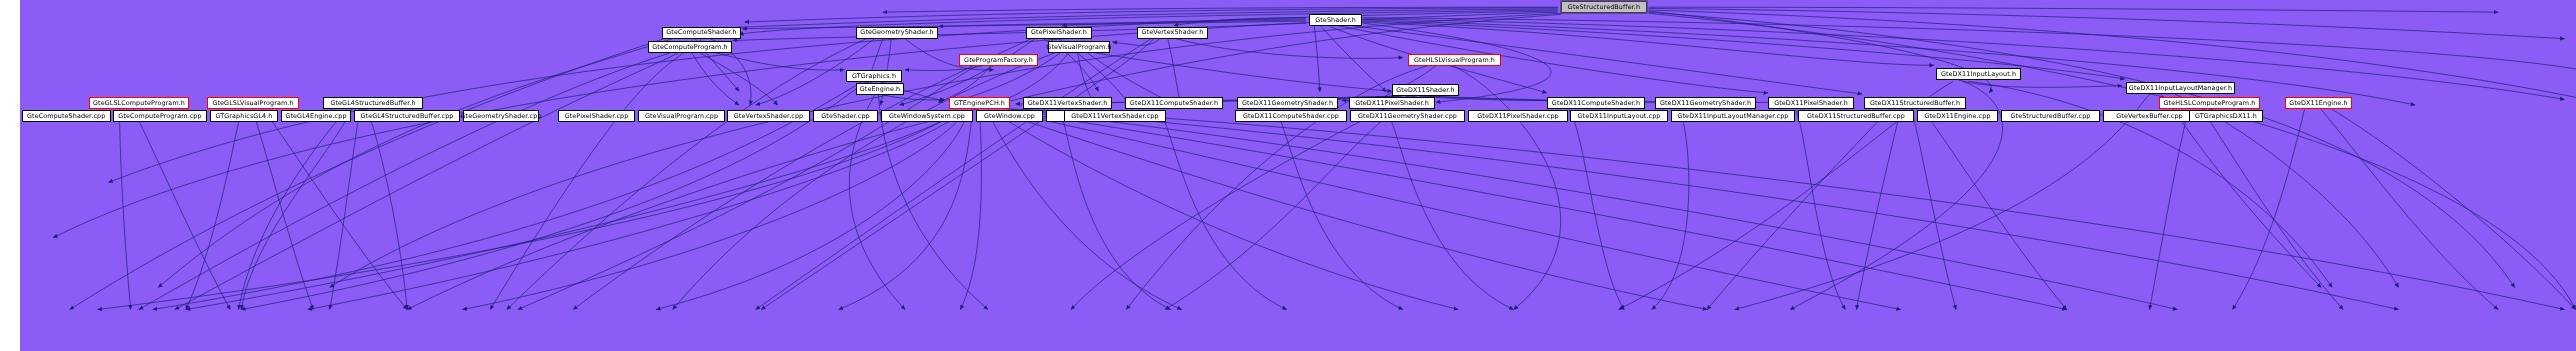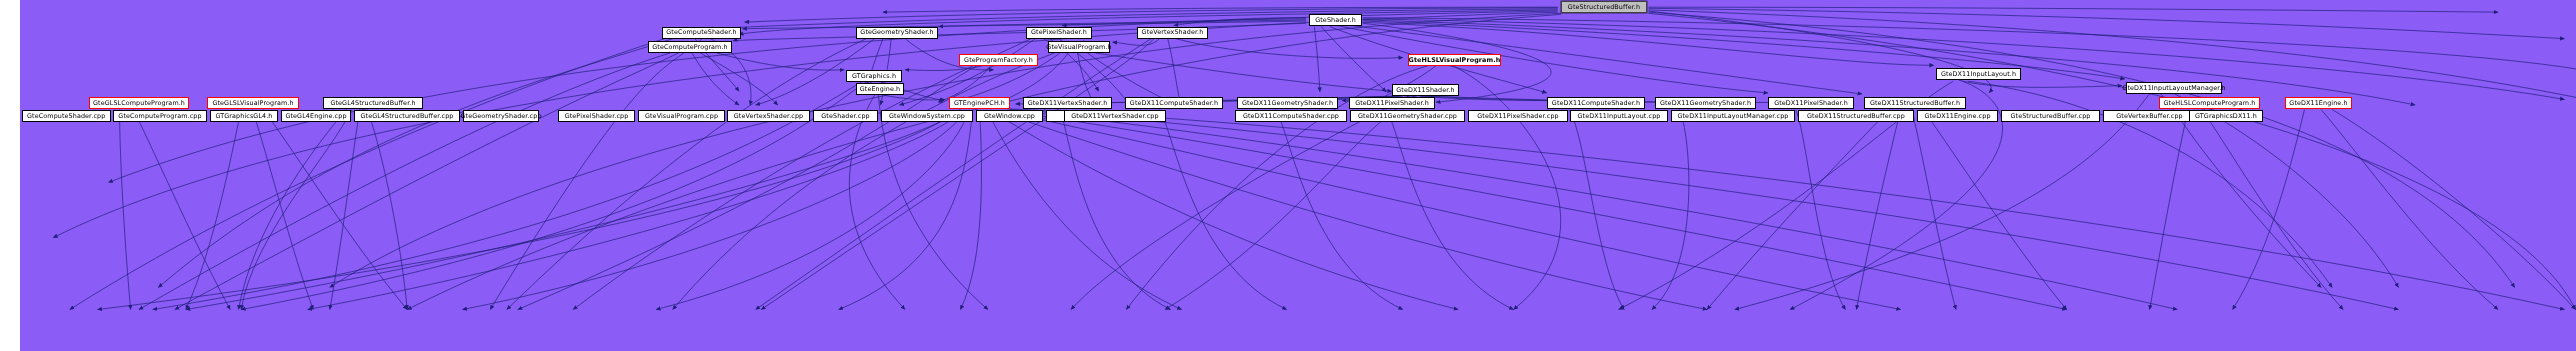--- a/index.html
+++ b/index.html
@@ -201,30 +201,30 @@
     </div>
     <div class="node " style="left: 628px; top: 41px; width: 84px;">
       <span>GteComputeProgram.h</span>
     </div>
     <div class="node " style="left: 1028px; top: 41px; width: 62px;">
       <span>GteVisualProgram.h</span>
     </div>
     <div class="node red" style="left: 939px; top: 54px; width: 79px;">
       <span>GteProgramFactory.h</span>
     </div>
-    <div class="node red" style="left: 1388px; top: 54px; width: 93px; font-weight: bold;">
+    <div class="node red" style="left: 1388px; top: 54px; width: 93px;">
       <span>GteHLSLVisualProgram.h</span>
     </div>
     <div class="node " style="left: 1916px; top: 68px; width: 85px;">
       <span>GteDX11InputLayout.h</span>
     </div>
     <div class="node " style="left: 826px; top: 70px; width: 56px;">
       <span>GTGraphics.h</span>
     </div>
-    <div class="node " style="left: 2106px; top: 82px; width: 96px;">
+    <div class="node " style="left: 2106px; top: 82px; width: 109px;">
       <span>GteDX11InputLayoutManager.h</span>
     </div>
     <div class="node " style="left: 836px; top: 83px; width: 48px;">
       <span>GteEngine.h</span>
     </div>
     <div class="node " style="left: 1372px; top: 84px; width: 67px;">
       <span>GteDX11Shader.h</span>
     </div>
     <div class="node " style="left: 1527px; top: 97px; width: 98px;">
       <span>GteDX11ComputeShader.h</span>

